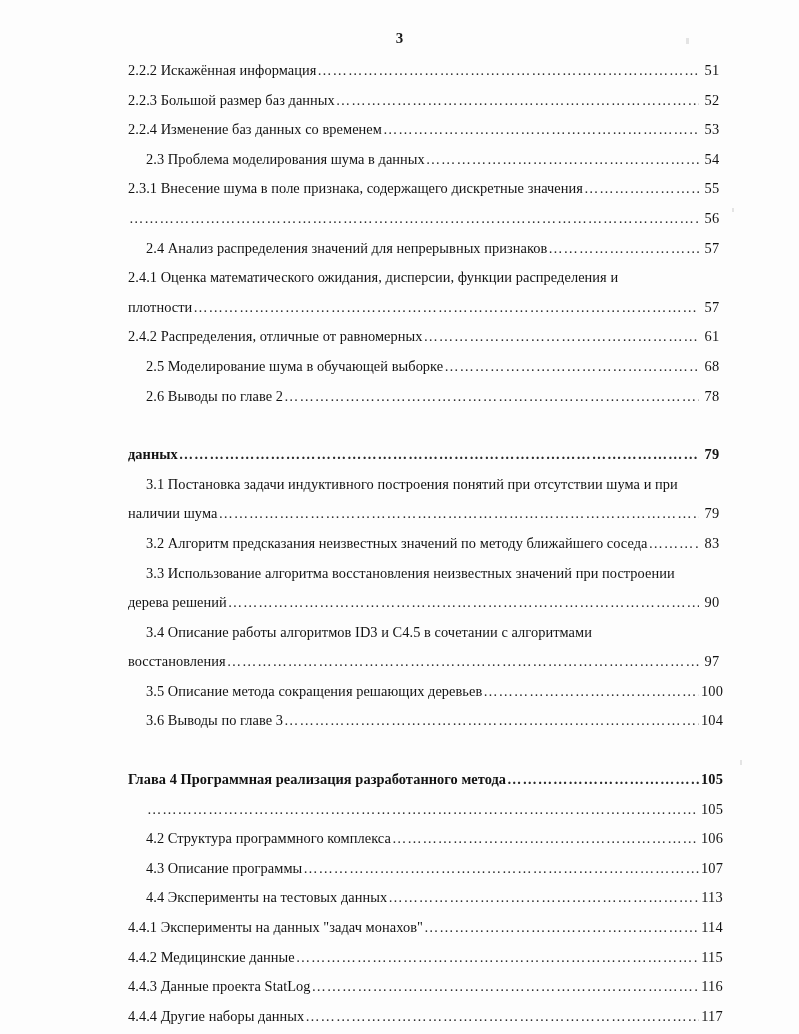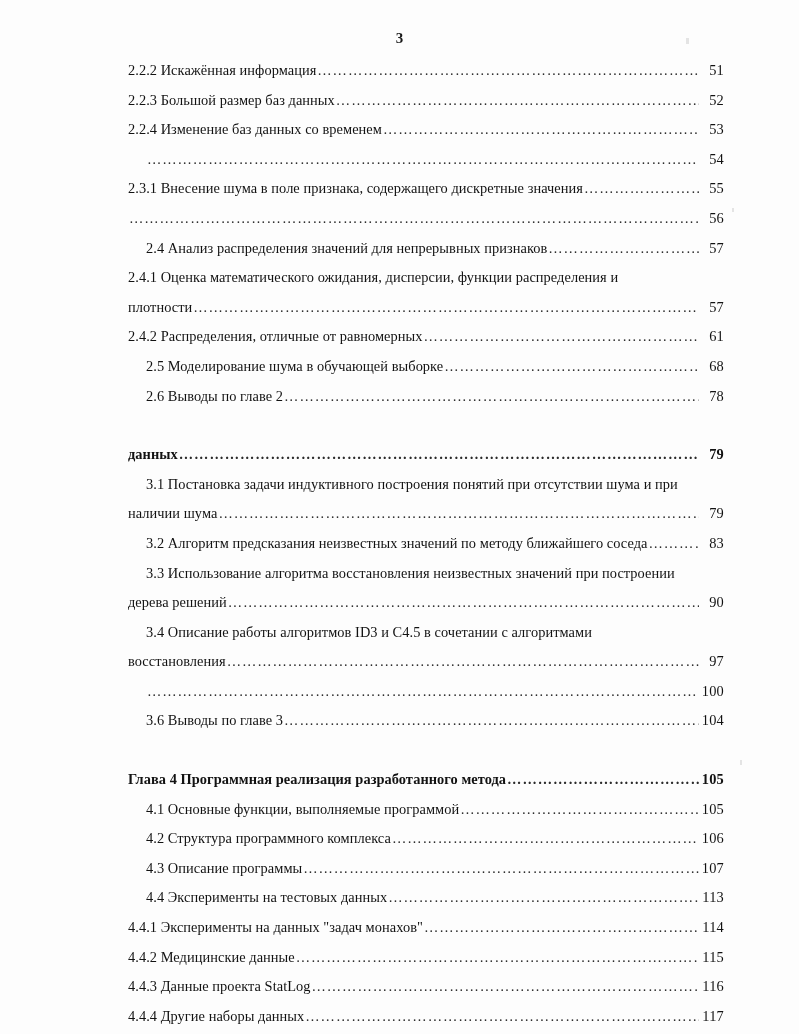--- a/index.html
+++ b/index.html
@@ -65,21 +65,21 @@
     white-space: nowrap;
     letter-spacing: 0.9px;
     font-size: 14.4px;
     color: #2b2b2b;
     margin: 0 1px;
     min-width: 0;
   }
 
   .entry .pageno {
     flex: 0 0 auto;
-    text-align: right;
+    text-align: center;
     min-width: 24px;
     letter-spacing: 0.2px;
   }
   .entry.nodots { white-space: nowrap; }
 
   
   .lvl-chapter  { margin-left: 0px;  font-weight: 700; }
   .lvl-2        { margin-left: 18px; }
   .lvl-3        { }
   .lvl-cont     { margin-left: 0px;  }
@@ -110,20 +110,21 @@
         <span class="title">2.2.3 Большой размер баз данных</span>
         <span class="leader">……………………………………………………………………………………………………………………………………………………………………………………………………………………………………………</span>
         <span class="pageno">52</span>
       </div>
       <div class="entry lvl-3">
         <span class="title">2.2.4 Изменение баз данных со временем</span>
         <span class="leader">……………………………………………………………………………………………………………………………………………………………………………………………………………………………………………</span>
         <span class="pageno">53</span>
       </div>
       <div class="entry lvl-2">
+        <span class="title">2.3 Проблема моделирования шума в данных</span>
         <span class="leader">……………………………………………………………………………………………………………………………………………………………………………………………………………………………………………</span>
         <span class="pageno">54</span>
       </div>
       <div class="entry lvl-3">
         <span class="title">2.3.1 Внесение шума в поле признака, содержащего дискретные значения</span>
         <span class="leader">……………………………………………………………………………………………………………………………………………………………………………………………………………………………………………</span>
         <span class="pageno">55</span>
       </div>
       <div class="entry lvl-3">
         <span class="leader">……………………………………………………………………………………………………………………………………………………………………………………………………………………………………………</span>
@@ -186,36 +187,36 @@
       </div>
       <div class="entry lvl-2 nodots">
         <span class="title">3.4 Описание работы алгоритмов ID3 и C4.5 в сочетании с алгоритмами</span>
       </div>
       <div class="entry lvl-cont">
         <span class="title">восстановления</span>
         <span class="leader">……………………………………………………………………………………………………………………………………………………………………………………………………………………………………………</span>
         <span class="pageno">97</span>
       </div>
       <div class="entry lvl-2">
+        <span class="title">3.5 Описание метода сокращения решающих деревьев</span>
         <span class="leader">……………………………………………………………………………………………………………………………………………………………………………………………………………………………………………</span>
         <span class="pageno">100</span>
       </div>
       <div class="entry lvl-2">
         <span class="title">3.6 Выводы по главе 3</span>
         <span class="leader">……………………………………………………………………………………………………………………………………………………………………………………………………………………………………………</span>
         <span class="pageno">104</span>
       </div>
       <div class="spacer-block"></div>
       <div class="entry lvl-chapter">
         <span class="title">Глава 4 Программная реализация разработанного метода</span>
         <span class="leader">……………………………………………………………………………………………………………………………………………………………………………………………………………………………………………</span>
         <span class="pageno">105</span>
       </div>
       <div class="entry lvl-2">
-        <span class="title">4.1 Основные функции, выполняемые программой</span>
         <span class="leader">……………………………………………………………………………………………………………………………………………………………………………………………………………………………………………</span>
         <span class="pageno">105</span>
       </div>
       <div class="entry lvl-2">
         <span class="title">4.2 Структура программного комплекса</span>
         <span class="leader">……………………………………………………………………………………………………………………………………………………………………………………………………………………………………………</span>
         <span class="pageno">106</span>
       </div>
       <div class="entry lvl-2">
         <span class="title">4.3 Описание программы</span>

